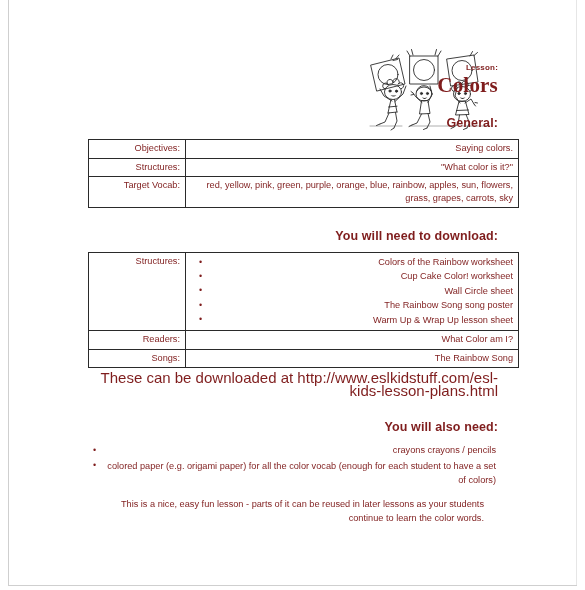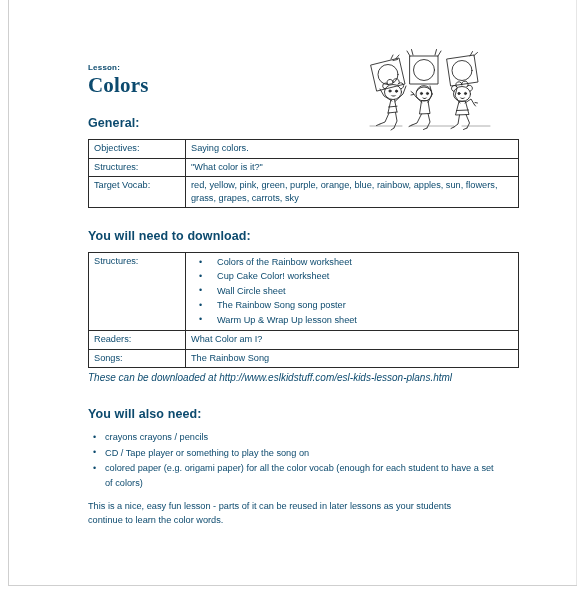--- a/index.html
+++ b/index.html
@@ -7,22 +7,23 @@
     padding: 0;
     background: #ffffff;
   }
   .page {
     position: relative;
     width: 585px;
     height: 590px;
     background: #ffffff;
     overflow: hidden;
     font-family: "Liberation Sans", sans-serif;
-    color: #0c4a6e;
+    color: #7f1d1d;
     box-sizing: border-box;
+    text-align: right;
   }
   
   .frame-left {
     position: absolute;
     left: 8px; top: 0; width: 1px; height: 586px;
     background: #cfcfcf;
   }
   .frame-bottom {
     position: absolute;
     left: 8px; top: 585px; width: 569px; height: 1px;
@@ -105,24 +106,23 @@
   ul.cell-list li::before {
     content: "\2022";
     position: absolute;
     left: 8px;
     top: -0.5px;
     font-size: 9px;
   }
 
   
   .note-line {
-    font-size: 10px;
+    font-size: 15px;
     line-height: 13px;
     margin: 3px 0 0 0;
-    font-style: italic;
   }
   .notes-body {
     font-size: 9.2px;
     line-height: 14px;
     margin: 9px 0 0 0;
     width: 396px;
   }
 
   
   ul.plain-list {
@@ -292,21 +292,20 @@
         </tr>
       </tbody>
     </table>
 
     <p class="note-line">These can be downloaded at http://www.eslkidstuff.com/esl-kids-lesson-plans.html</p>
 
     <h2 class="section-heading h-alsoneed">You will also need:</h2>
 
     <ul class="plain-list">
       <li>crayons crayons / pencils</li>
-      <li>CD / Tape player or something to play the song on</li>
       <li>colored paper (e.g. origami paper) for all the color vocab (enough for each student to have a set of colors)</li>
     </ul>
 
 
     <p class="notes-body">This is a nice, easy fun lesson - parts of it can be reused in later lessons as your students continue to learn the color words.</p>
 
   </div>
 </div>
 
 </body></html>

